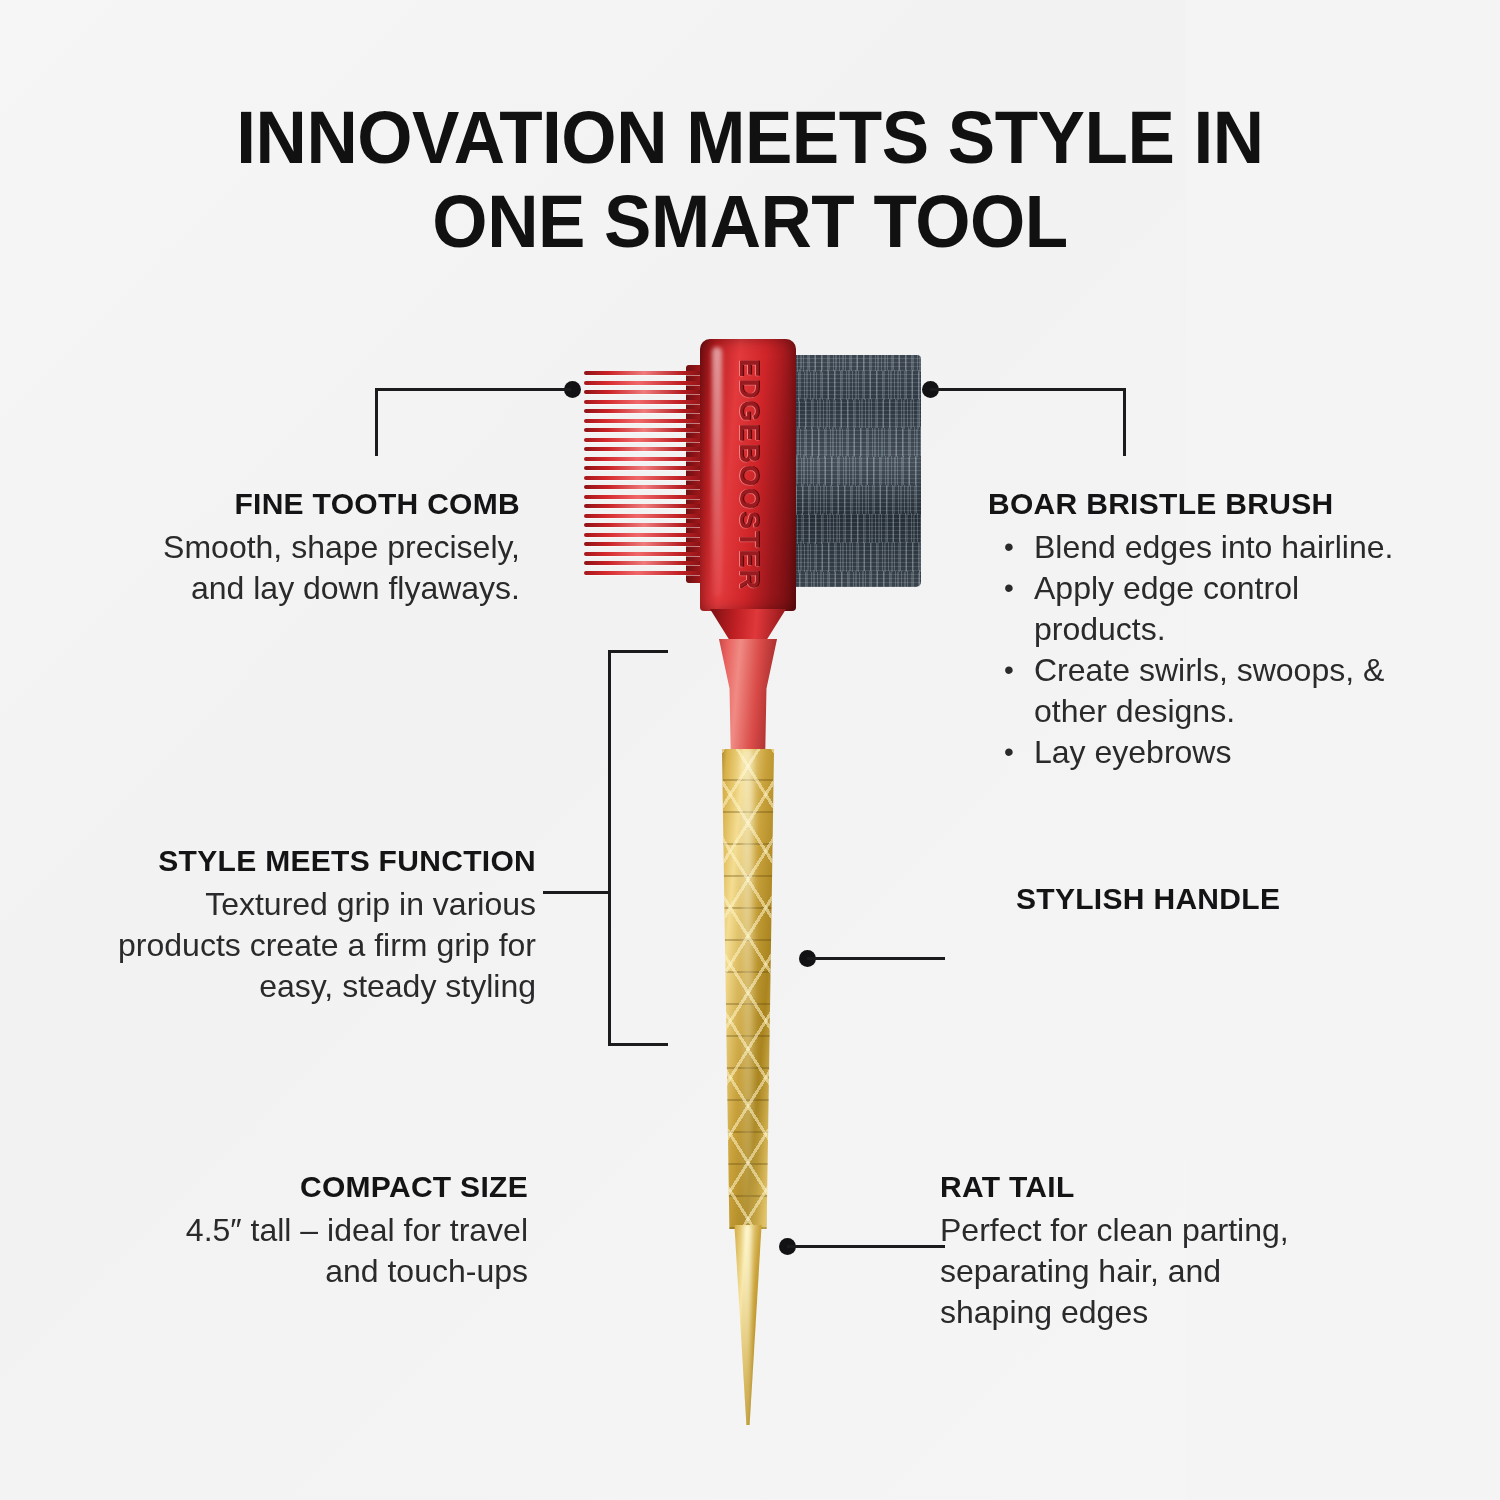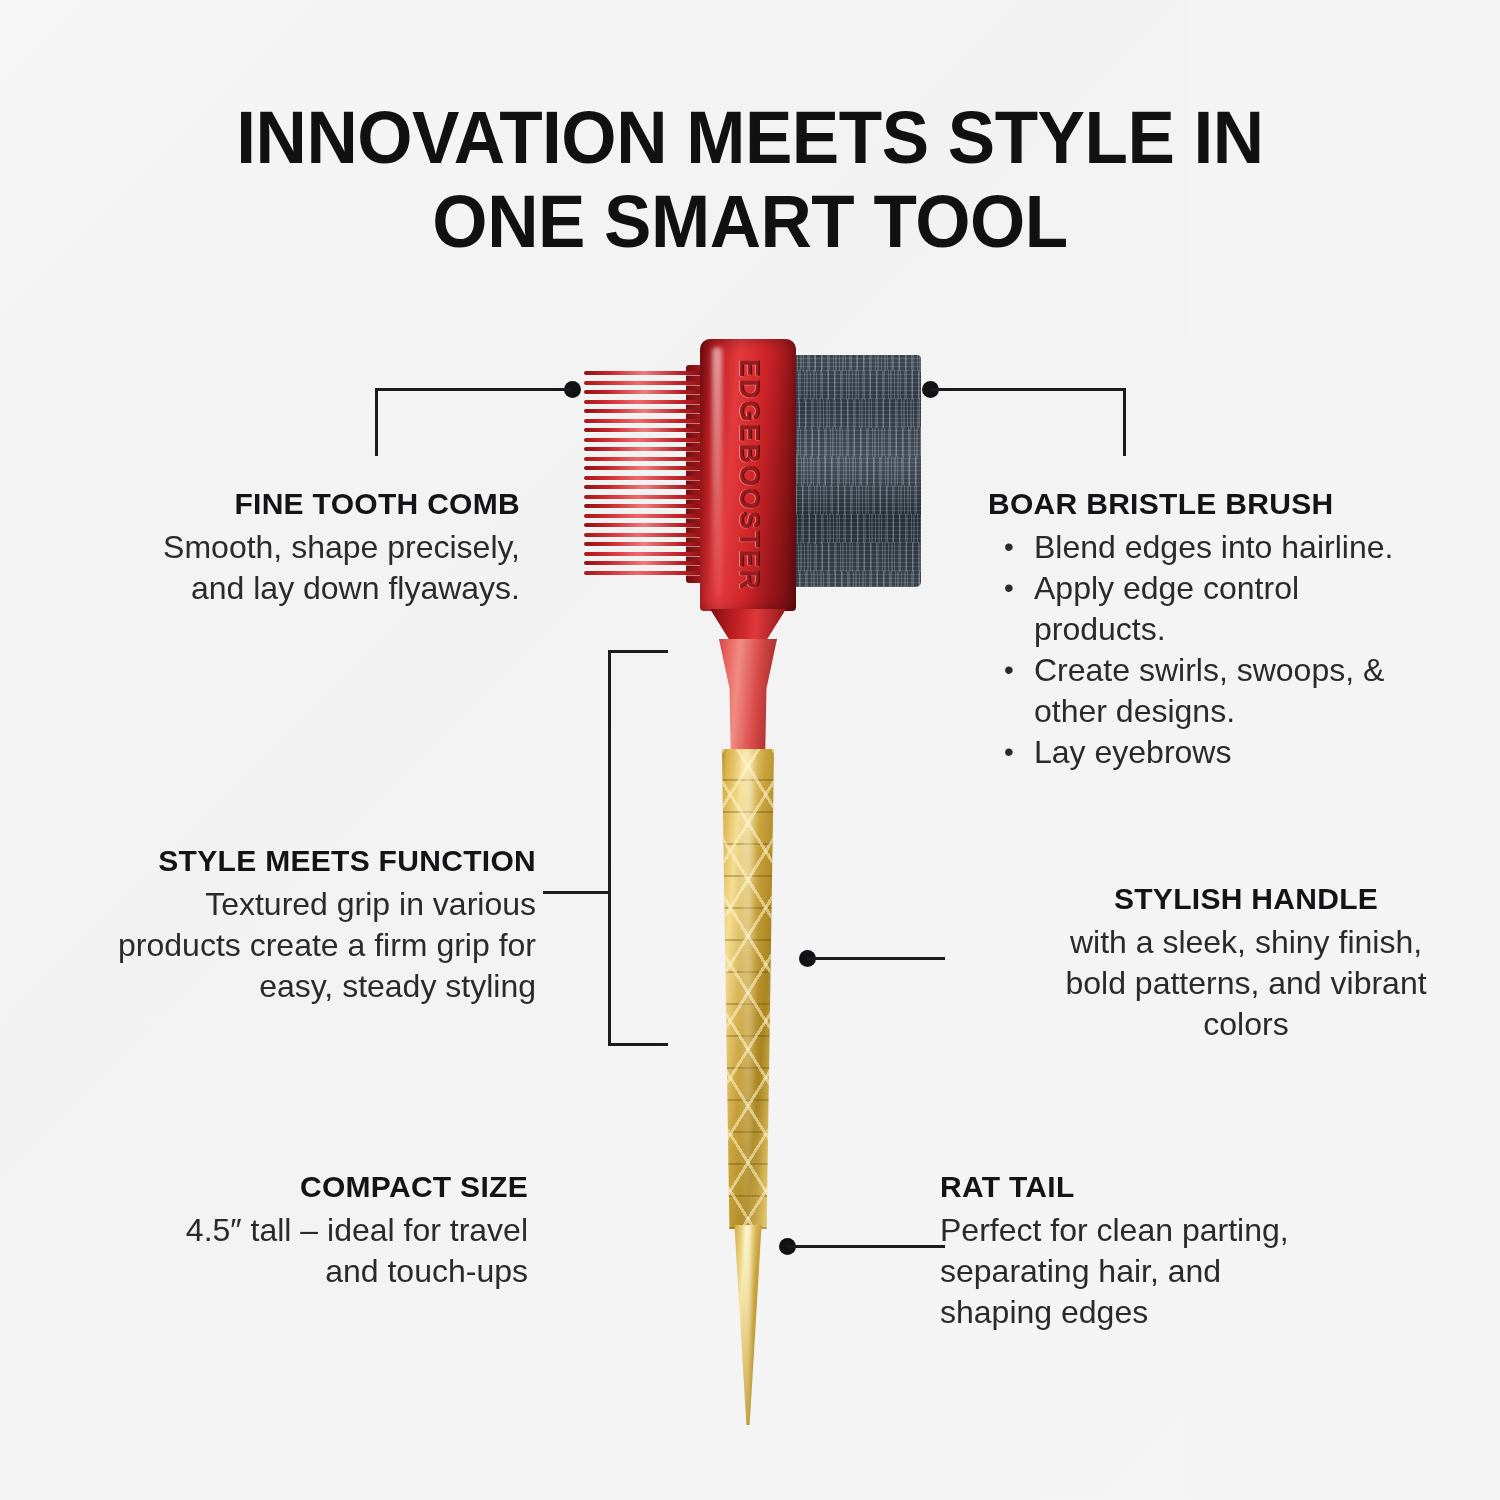--- a/index.html
+++ b/index.html
@@ -249,23 +249,22 @@
       <li>Create swirls, swoops, &amp; other designs.</li>
       <li>Lay eyebrows</li>
     </ul>
   </div>
 
   <div class="callout right-al" style="left:96px;top:823px;width:440px;margin-top:19px;">
     <div class="head">STYLE MEETS FUNCTION</div>
     <div class="body">Textured grip in various products create a firm grip for easy, steady styling</div>
   </div>
 
-  <div class="callout left-al" style="left:1046px;top:880px;width:400px;text-align:center;">
+  <div class="callout left-al" style="left:1016px;top:880px;width:400px;">
     <div class="head">STYLISH HANDLE</div>
-    <div class="body">with a sleek, shiny finish, bold patterns, and vibrant colors</div>
   </div>
 
   <div class="callout right-al" style="left:128px;top:1168px;width:400px;">
     <div class="head">COMPACT SIZE</div>
     <div class="body">4.5″ tall – ideal for travel and touch-ups</div>
   </div>
 
   <div class="callout left-al" style="left:940px;top:1168px;width:400px;">
     <div class="head">RAT TAIL</div>
     <div class="body">Perfect for clean parting, separating hair, and shaping edges</div>

